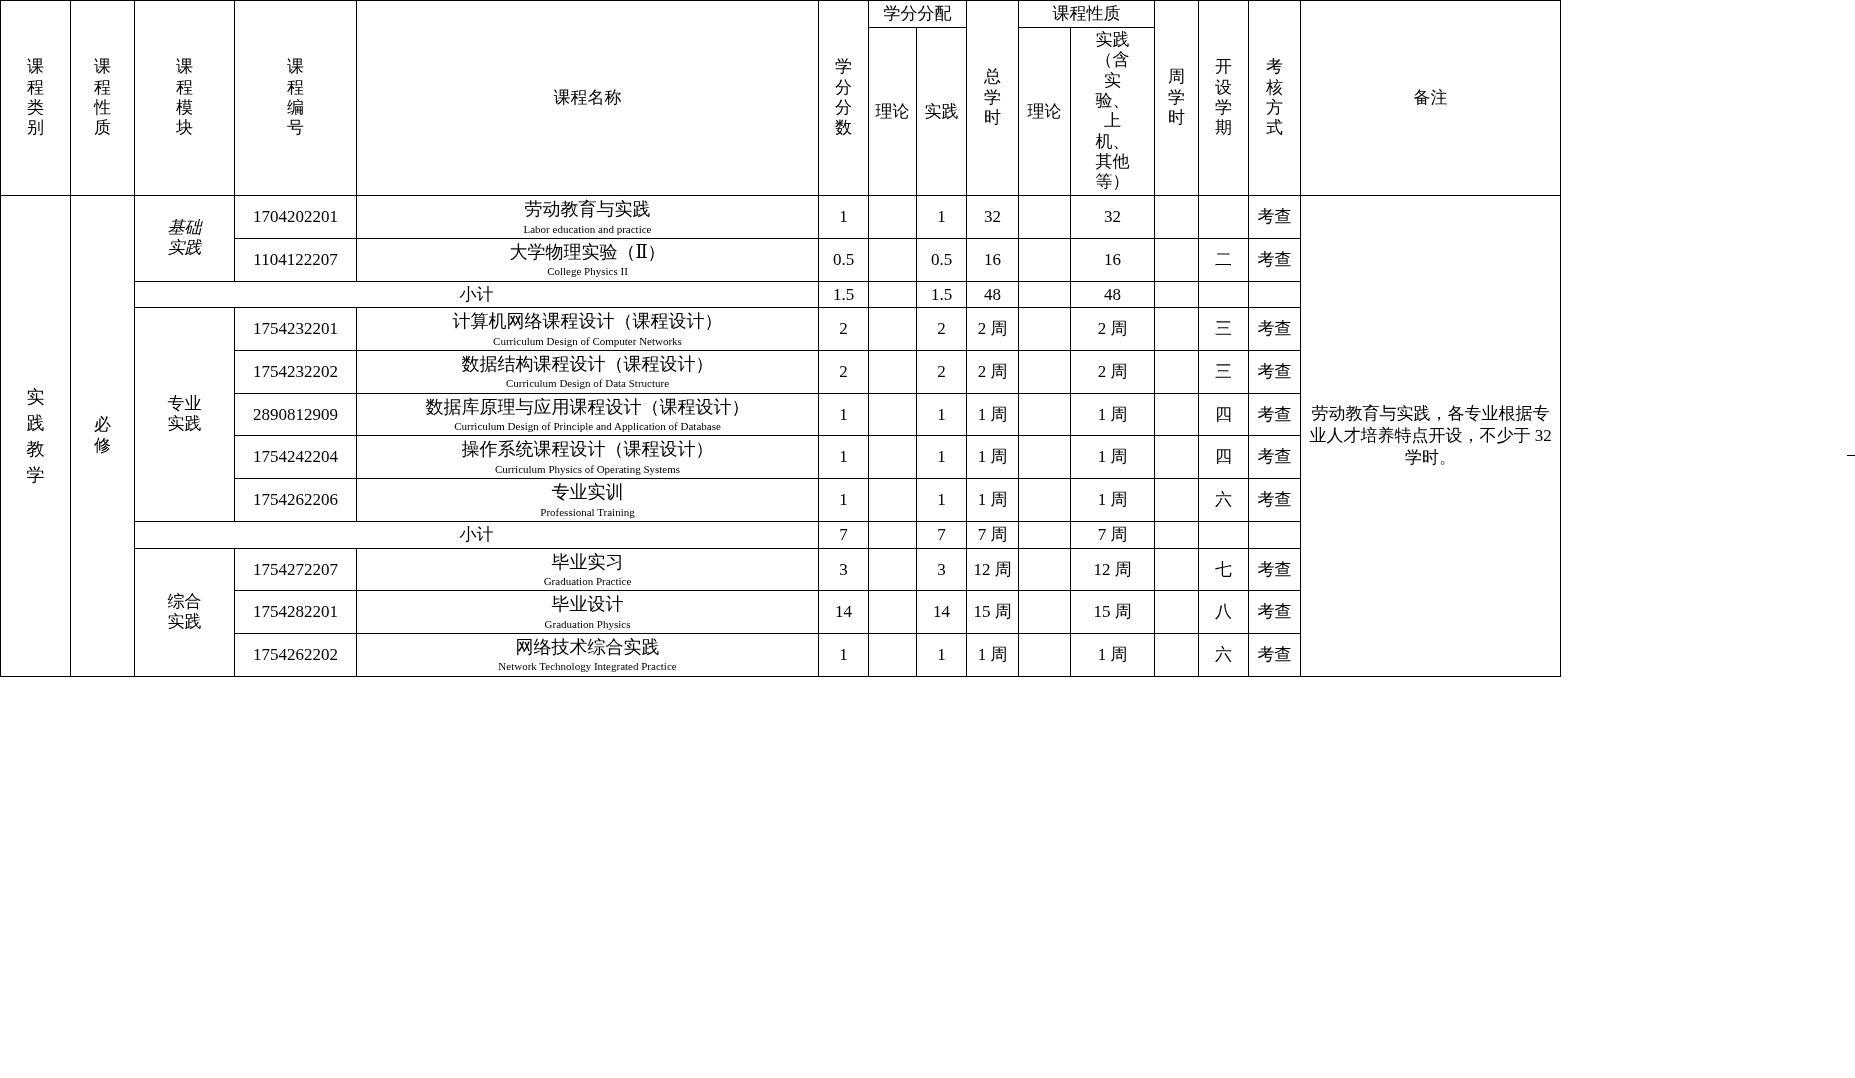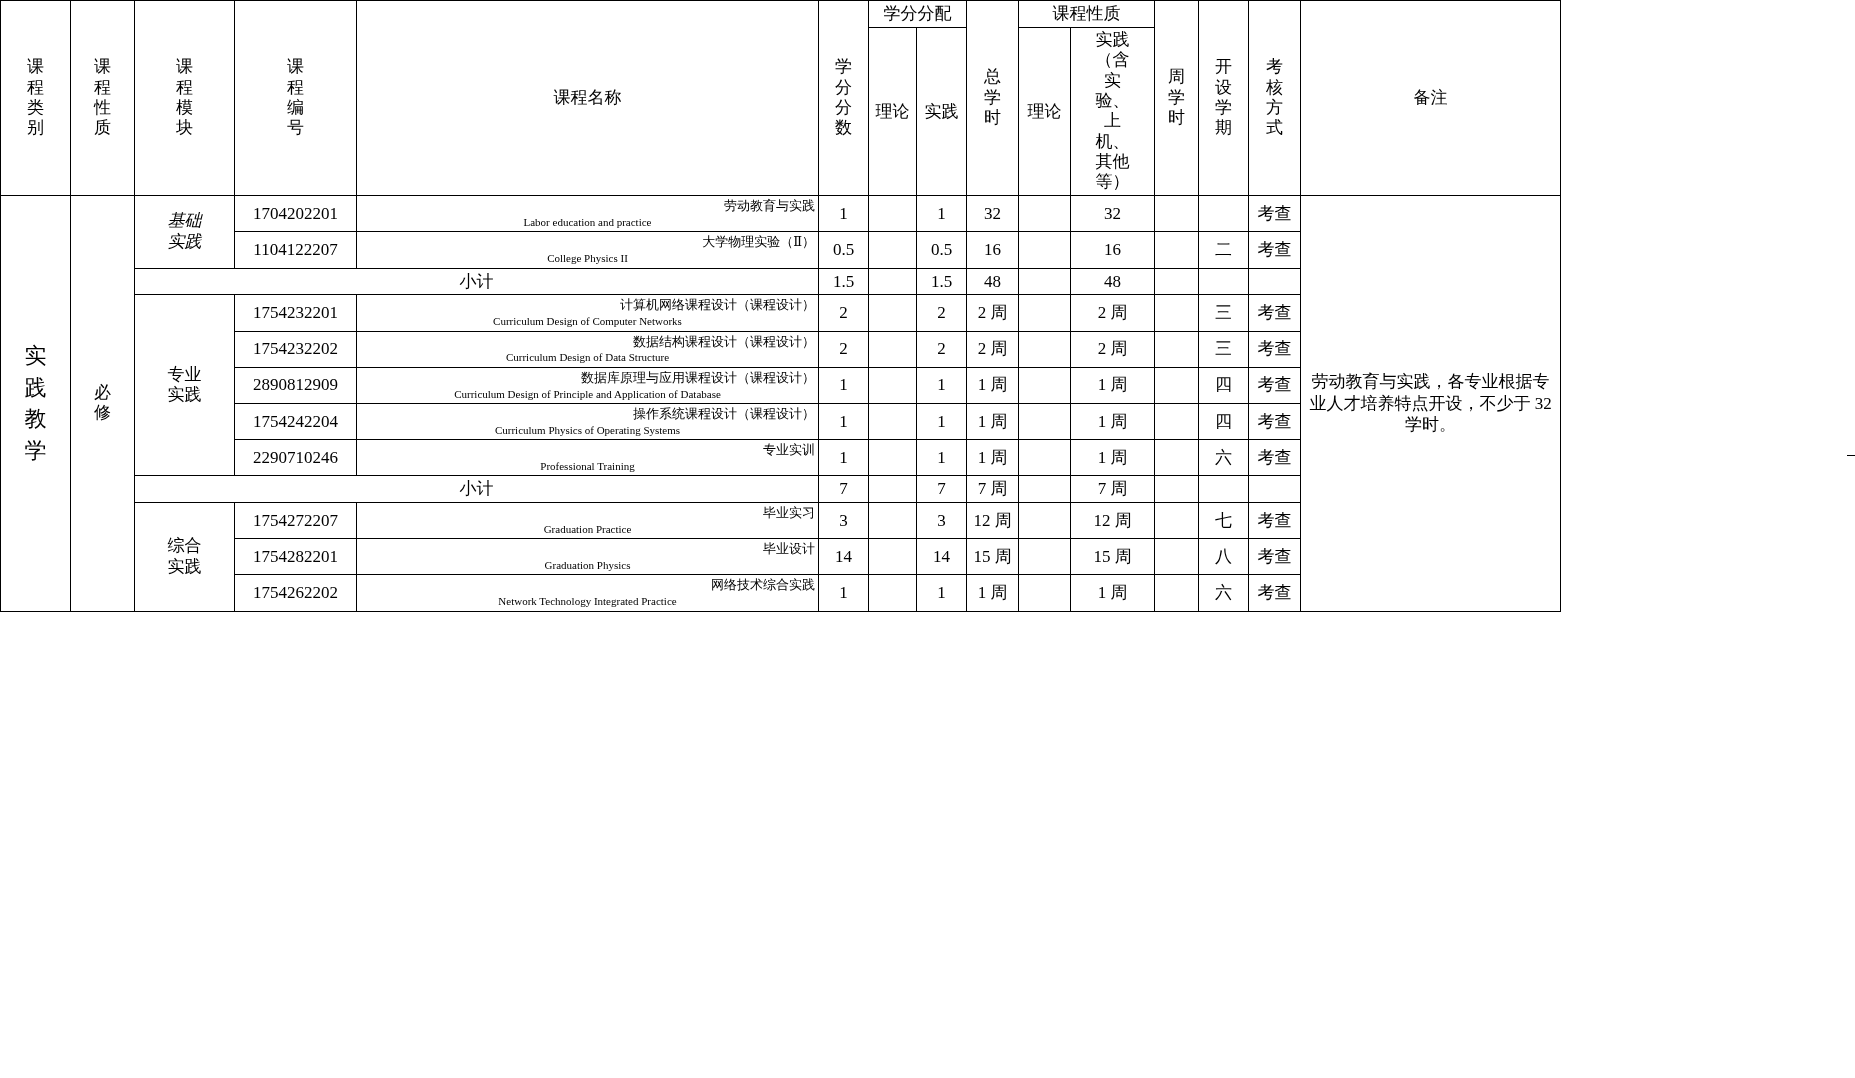--- a/index.html
+++ b/index.html
@@ -47,35 +47,34 @@
     line-height: 1.18;
   }
   .narrow-stack {
     display: inline-block;
     max-width: 1.15em;
     word-break: break-all;
     line-height: 1.2;
   }
   .cn {
     display: block;
-    font-size: 13px;
+    font-size: 18px;
     line-height: 1.3;
-    text-align: right;
   }
   .en {
     display: block;
     font-size: 11px;
     line-height: 1.3;
   }
   .cat-vert {
     display: inline-block;
     max-width: 1.2em;
     word-break: break-all;
     line-height: 1.45;
-    font-size: 22px;
+    font-size: 18px;
   }
   .note {
     text-align: left;
     font-size: 17px;
     line-height: 1.5;
     padding: 6px 10px;
     vertical-align: top;
   }
   .subtotal {
     font-size: 18px;
@@ -297,21 +296,21 @@
         <td class="num"><span>1</span></td>
         <td class="num"><span>1 周</span></td>
         <td class="num"><span></span></td>
         <td class="num"><span>1 周</span></td>
         <td class="num"><span></span></td>
         <td class="num"><span>四</span></td>
         <td><span>考查</span></td>
       </tr>
 
       <tr>
-        <td><span>2290710246</span></td>
+        <td><span>1754262206</span></td>
         <td>
           <span class="cn">专业实训</span>
           <span class="en">Professional Training</span>
         </td>
         <td class="num"><span>1</span></td>
         <td class="num"><span></span></td>
         <td class="num"><span>1</span></td>
         <td class="num"><span>1 周</span></td>
         <td class="num"><span></span></td>
         <td class="num"><span>1 周</span></td>

